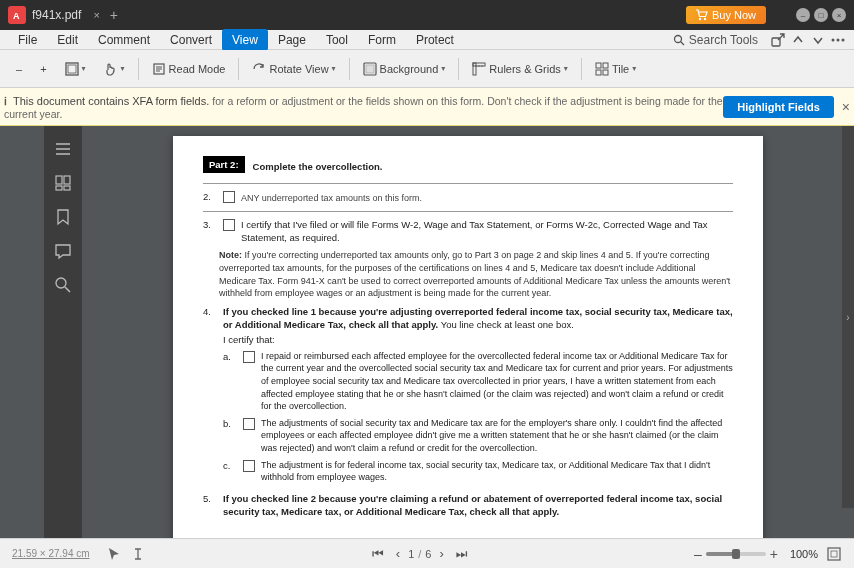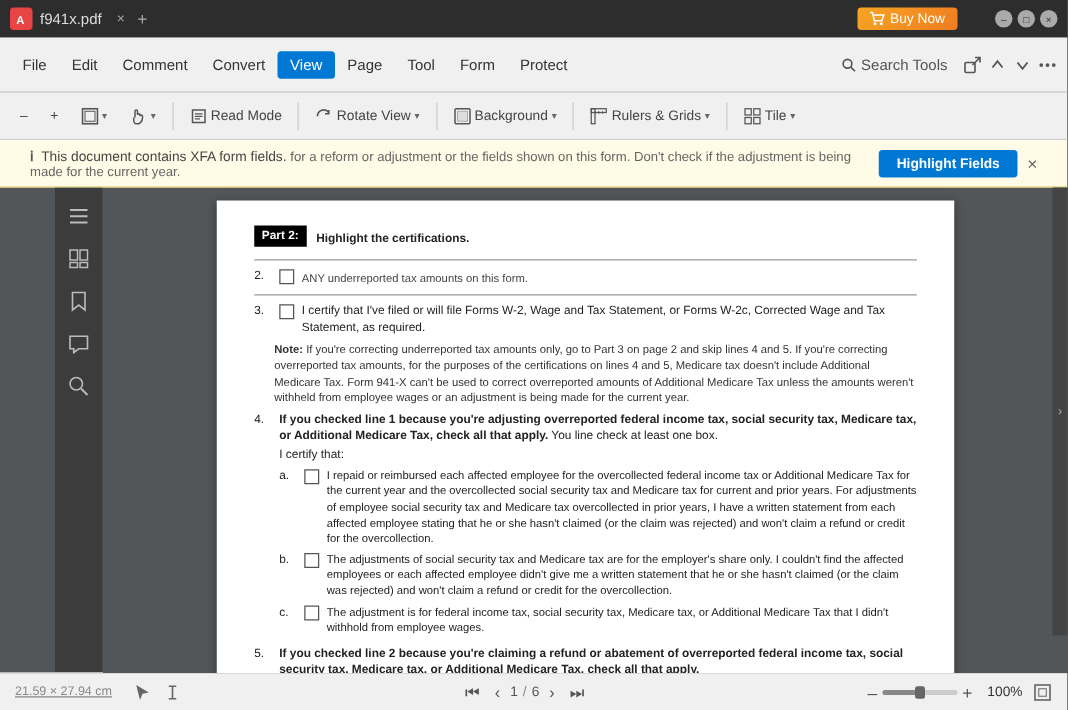--- a/index.html
+++ b/index.html
@@ -25,21 +25,21 @@
     .title-bar-right { display: flex; align-items: center; gap: 22px; }
     .win-controls { display: flex; gap: 4px; margin-left: 8px; }
     .win-control { width: 14px; height: 14px; border-radius: 50%; display: flex; align-items: center; justify-content: center; font-size: 8px; cursor: pointer; }
     .win-min { background: #aaa; color: #333; }
     .win-max { background: #aaa; color: #333; }
     .win-close { background: #aaa; color: #333; }
     .buy-now-btn { background: linear-gradient(135deg, #f5a623, #f07b20); color: white; border: none; padding: 3px 10px; border-radius: 3px; font-size: 11px; cursor: pointer; display: flex; align-items: center; gap: 4px; }
 
     
     .menu-bar {
-      height: 44px;
+      height: 20px;
       background: #f0f0f0;
       display: flex;
       align-items: center;
       padding: 0 8px;
       border-bottom: 1px solid #d0d0d0;
       flex-shrink: 0;
     }
     .menu-item {
       padding: 4px 10px;
       font-size: 12px;
@@ -73,21 +73,21 @@
       gap: 3px;
       border: 1px solid transparent;
     }
     .toolbar-separator { width: 1px; height: 22px; background: #ccc; margin: 0 3px; }
     .caret { font-size: 8px; color: #666; }
 
     
     .notification-bar {
       background: #fffbe6;
       border-bottom: 1px solid #e6d87a;
-      padding: 5px 24px;
+      padding: 5px 4px;
       display: flex;
       align-items: center;
       justify-content: space-between;
       font-size: 11.5px;
       color: #444;
       flex-shrink: 0;
     }
     .highlight-fields-btn {
       background: #0078d4;
       color: white;
@@ -412,21 +412,21 @@
         </svg>
     </div>
   </div>
 
   <div class="doc-area">
     <div class="page-container">
       <div class="pdf-page">
 
         <div style="display:flex; align-items:center; gap:8px; margin-bottom:6px;">
           <span class="part-header">Part 2:</span>
-          <span style="font-weight:bold; font-size:9.5px;">Highlight the certifications.</span>
+          <span style="font-weight:bold; font-size:9.5px;">Complete the overcollection.</span>
         </div>
 
         <hr class="divider">
 
         <div class="section-row">
           <span class="num-label">2.</span>
           <div class="checkbox-outer"></div>
           <div class="section-content">
             <div style="font-size:9px; color:#444; margin-top:2px;">ANY underreported tax amounts on this form.</div>
           </div>

